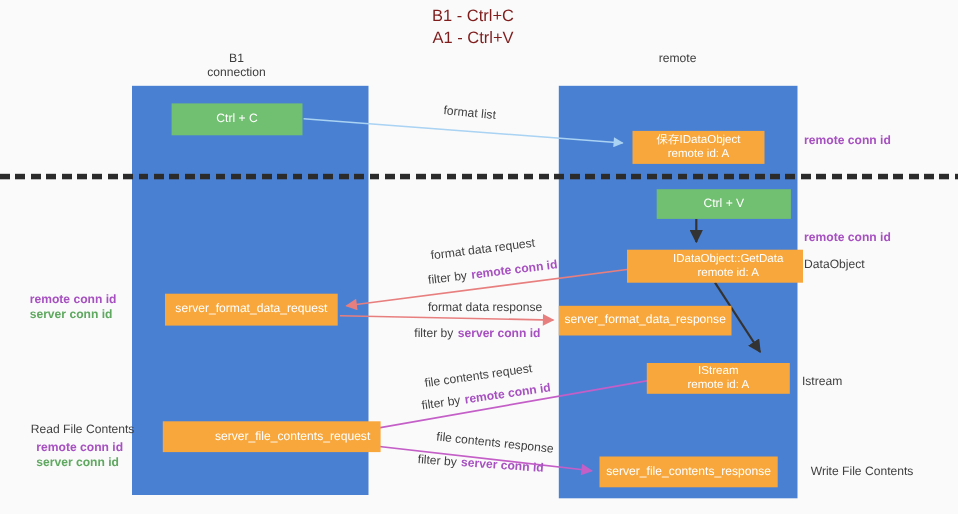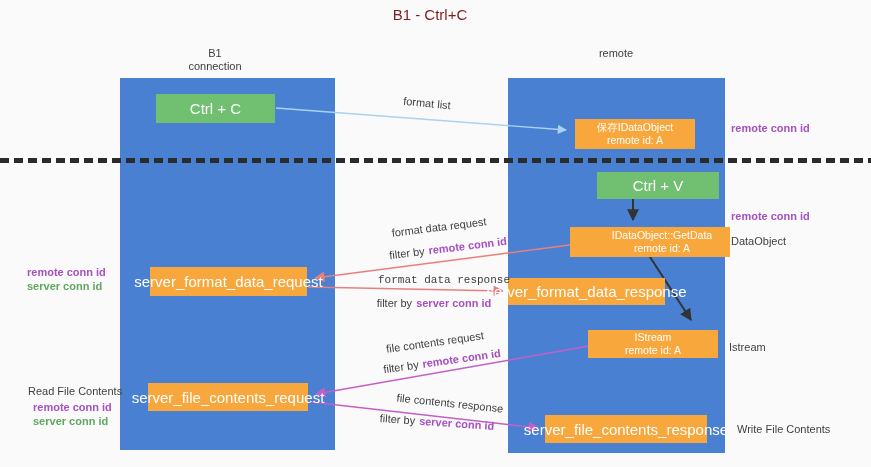--- a/index.html
+++ b/index.html
@@ -7,47 +7,47 @@
   .lane { position:absolute; background:#4a80d2; }
   .lane-left  { left:120px; top:78px;  width:215px; height:372px; }
   .lane-right { left:508px; top:78px;  width:217px; height:375px; }
   .title { position:absolute; left:300px; top:5px; width:260px; text-align:center;
            font-size:15px; line-height:20px; color:#7f1d1d; }
   .lane-header { position:absolute; top:47px; width:140px; text-align:center;
                  font-size:11px; line-height:13px; color:#3d3d3d; }
   .lh-left  { left:145px; }
   .lh-right { left:546px; }
   .node { position:absolute; display:flex; flex-direction:column; align-items:center;
-          justify-content:center; color:#ffffff; font-size:15px; line-height:13px;
+          justify-content:center; color:#ffffff; font-size:11px; line-height:13px;
           text-align:center; white-space:nowrap; }
   .node.two { font-size:10.5px; line-height:13px; }
   .green  { background:#71bf70; }
   .orange { background:#f8a73c; }
   .n-ctrlc   { left:156px; top:94px;  width:119px; height:29px; }
   .n-saveobj { left:575px; top:119px; width:120px; height:30px; }
   .n-ctrlv   { left:573px; top:172px; width:122px; height:27px;margin-left:24px; }
   .n-getdata { left:570px; top:227px; width:136px; height:30px;padding-left:24px; }
   .n-freq    { left:150px; top:267px; width:157px; height:29px; }
   .n-fresp   { left:508px; top:278px; width:157px; height:27px;text-align:center; }
   .n-istream { left:588px; top:330px; width:130px; height:28px; }
-  .n-creq    { left:148px; top:383px; width:160px; height:28px; }
+  .n-creq    { left:148px; top:383px; width:160px; height:28px;padding-left:38px; }
   .n-cresp   { left:545px; top:415px; width:162px; height:28px; }
   .lbl { position:absolute; font-size:11px; color:#3f3f3f; white-space:nowrap; }
   .purple { color:#a751c1; font-weight:bold; }
   .greentxt { color:#5fa860; font-weight:bold; }
   .ctr { text-align:center; }
   .fprefix { margin-right:4px; }
   .dashes { position:absolute; left:0; top:158px; width:871px; height:5px;
             background:repeating-linear-gradient(90deg,#2b2b2b 0 9px,transparent 9px 14px); }
   .arrows { position:absolute; left:0; top:0; width:871px; height:467px; pointer-events:none; }
   
   .al-formatlist { left:383px; top:97px;  width:88px;  transform:rotate(5.5deg); }
   .al-fdr1 { left:388px; top:221px; width:102px; transform:rotate(-7deg); }
   .al-fdr2 { left:384px; top:242px; width:128px; transform:rotate(-7deg); }
-  .al-fdr3 { left:378px; top:274px; width:106px;font-family:Liberation Mono, monospace; }
+  .al-fdr3 { left:388px; top:274px; width:106px; }
   .al-fdr4 { left:376px; top:297px; width:116px; }
   .al-fcr1 { left:384px; top:336px; width:102px; transform:rotate(-8deg); }
   .al-fcr2 { left:380px; top:355px; width:124px; transform:rotate(-8deg); }
   .al-fcr3 { left:395px; top:397px; width:110px; transform:rotate(6deg); }
   .al-fcr4 { left:378px; top:416px; width:118px; transform:rotate(4deg); }
   
   .sl-remote-top { left:731px; top:122px; }
   .sl-remote-mid { left:731px; top:210px; }
   .sl-dataobject { left:731px; top:235px; }
   .sl-istream    { left:729px; top:341px; }
@@ -87,20 +87,21 @@
     <path d="M633,199 L633,220" stroke="#333333" stroke-width="2" fill="none" marker-end="url(#mBlack)"></path>
     <path d="M650,257 L691,320" stroke="#333333" stroke-width="2" fill="none" marker-end="url(#mBlack)"></path>
     <path d="M570,245 L315,278" stroke="#e87f7f" stroke-width="1.5" fill="none" marker-end="url(#mSalmon)"></path>
     <path d="M309,287 L503,291" stroke="#e87f7f" stroke-width="1.5" fill="none" marker-end="url(#mSalmon)"></path>
     <path d="M589,346 L316,394" stroke="#c45fc8" stroke-width="1.5" fill="none" marker-end="url(#mMagenta)"></path>
     <path d="M311,402 L538,428" stroke="#c45fc8" stroke-width="1.5" fill="none" marker-end="url(#mMagenta)"></path>
   </svg>
 
   <div class="title">
     <div>B1 - Ctrl+C</div>
+    <div>A1 - Ctrl+V</div>
   </div>
 
   <div class="lane-header lh-left">
     <div>B1</div>
     <div>connection</div>
   </div>
   <div class="lane-header lh-right">
     <div>remote</div>
   </div>
 

